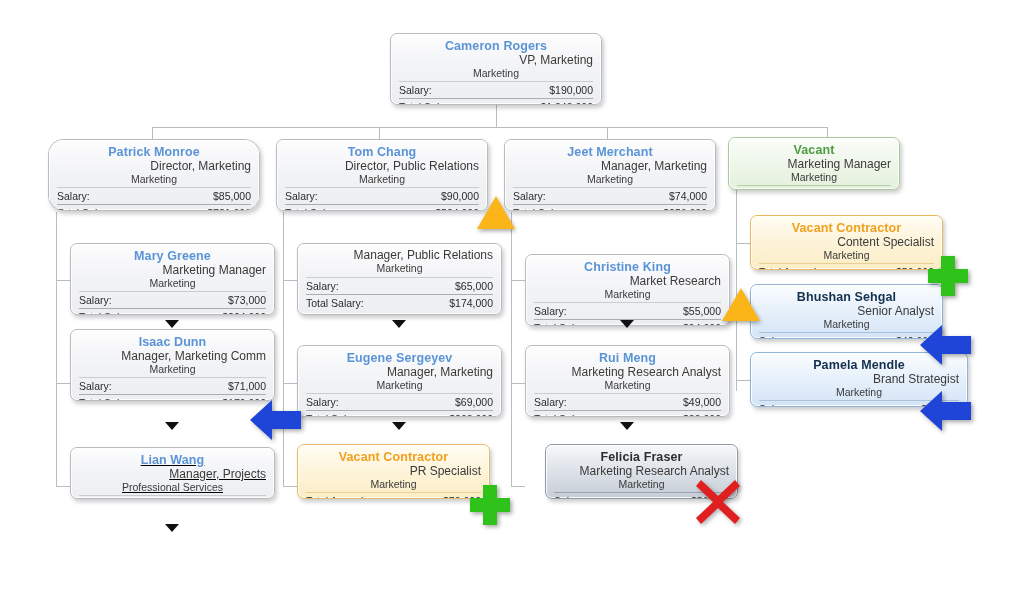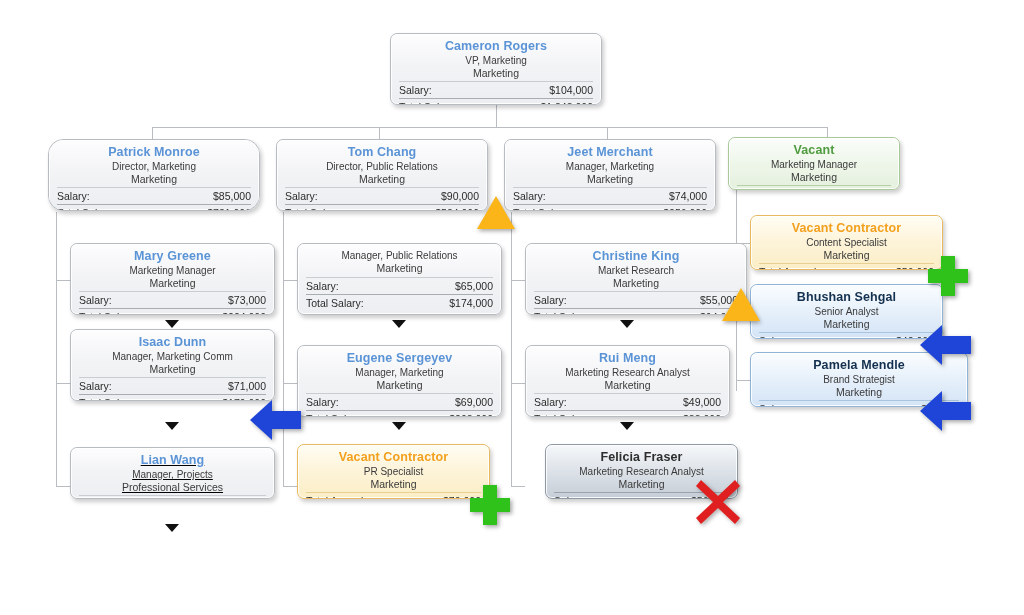--- a/index.html
+++ b/index.html
@@ -37,21 +37,21 @@
     display:flex;flex-direction:column;
   }
   .nm{
     text-align:center;
     font-size:12.5px;
     font-weight:bold;
     color:#5b94d6;
     line-height:15px;
     letter-spacing:.1px;
   }
-  .ttl{text-align:center;font-size:10px;color:#3a3a3a;line-height:13px;}
+  .ttl{text-align:right;font-size:12px;color:#3a3a3a;line-height:13px;}
   .dept{text-align:center;font-size:10.5px;color:#3a3a3a;line-height:13px;}
   .spacer{flex:1 1 auto;}
   .row{
     display:flex;justify-content:space-between;align-items:baseline;
     font-size:10.5px;color:#2b2b2b;line-height:14px;
     border-top:1px solid #a9adb3;
     padding-top:1px;margin-top:1px;
   }
   .row.first{border-top:1px solid #c9ccd1;}
   .row .lbl{white-space:nowrap;text-align:right;}
@@ -150,21 +150,21 @@
   <div class="conn h" style="left:736px;top:380px;width:14px;"></div>
 
   <div class="node" style="left:390px;top:33px;width:212px;height:72px;">
     <div class="inner">
       <div class="nm">Cameron Rogers</div>
       <div class="ttl">VP, Marketing</div>
       <div class="dept">Marketing</div>
       <div class="spacer"></div>
       <div class="row first">
         <span class="lbl">Salary:</span>
-        <span class="val">$104,000</span>
+        <span class="val">$190,000</span>
       </div>
       <div class="row">
         <span class="lbl">Total Salary:</span>
         <span class="val">$1,848,000</span>
       </div>
     </div>
   </div>
 
   <div class="node" style="left:48px;top:139px;width:212px;height:72px;border-radius:15px;">
     <div class="inner">
@@ -258,21 +258,21 @@
         <span class="val">$65,000</span>
       </div>
       <div class="row">
         <span class="lbl">Total Salary:</span>
         <span class="val">$174,000</span>
       </div>
     </div>
   </div>
   <div class="expander" style="left:392px;top:320px;"></div>
 
-  <div class="node" style="left:525px;top:243px;width:222px;height:72px;">
+  <div class="node" style="left:525px;top:254px;width:205px;height:72px;">
     <div class="inner">
       <div class="nm">Christine King</div>
       <div class="ttl">Market Research</div>
       <div class="dept">Marketing</div>
       <div class="spacer"></div>
       <div class="row first">
         <span class="lbl">Salary:</span>
         <span class="val">$55,000</span>
       </div>
       <div class="row">

